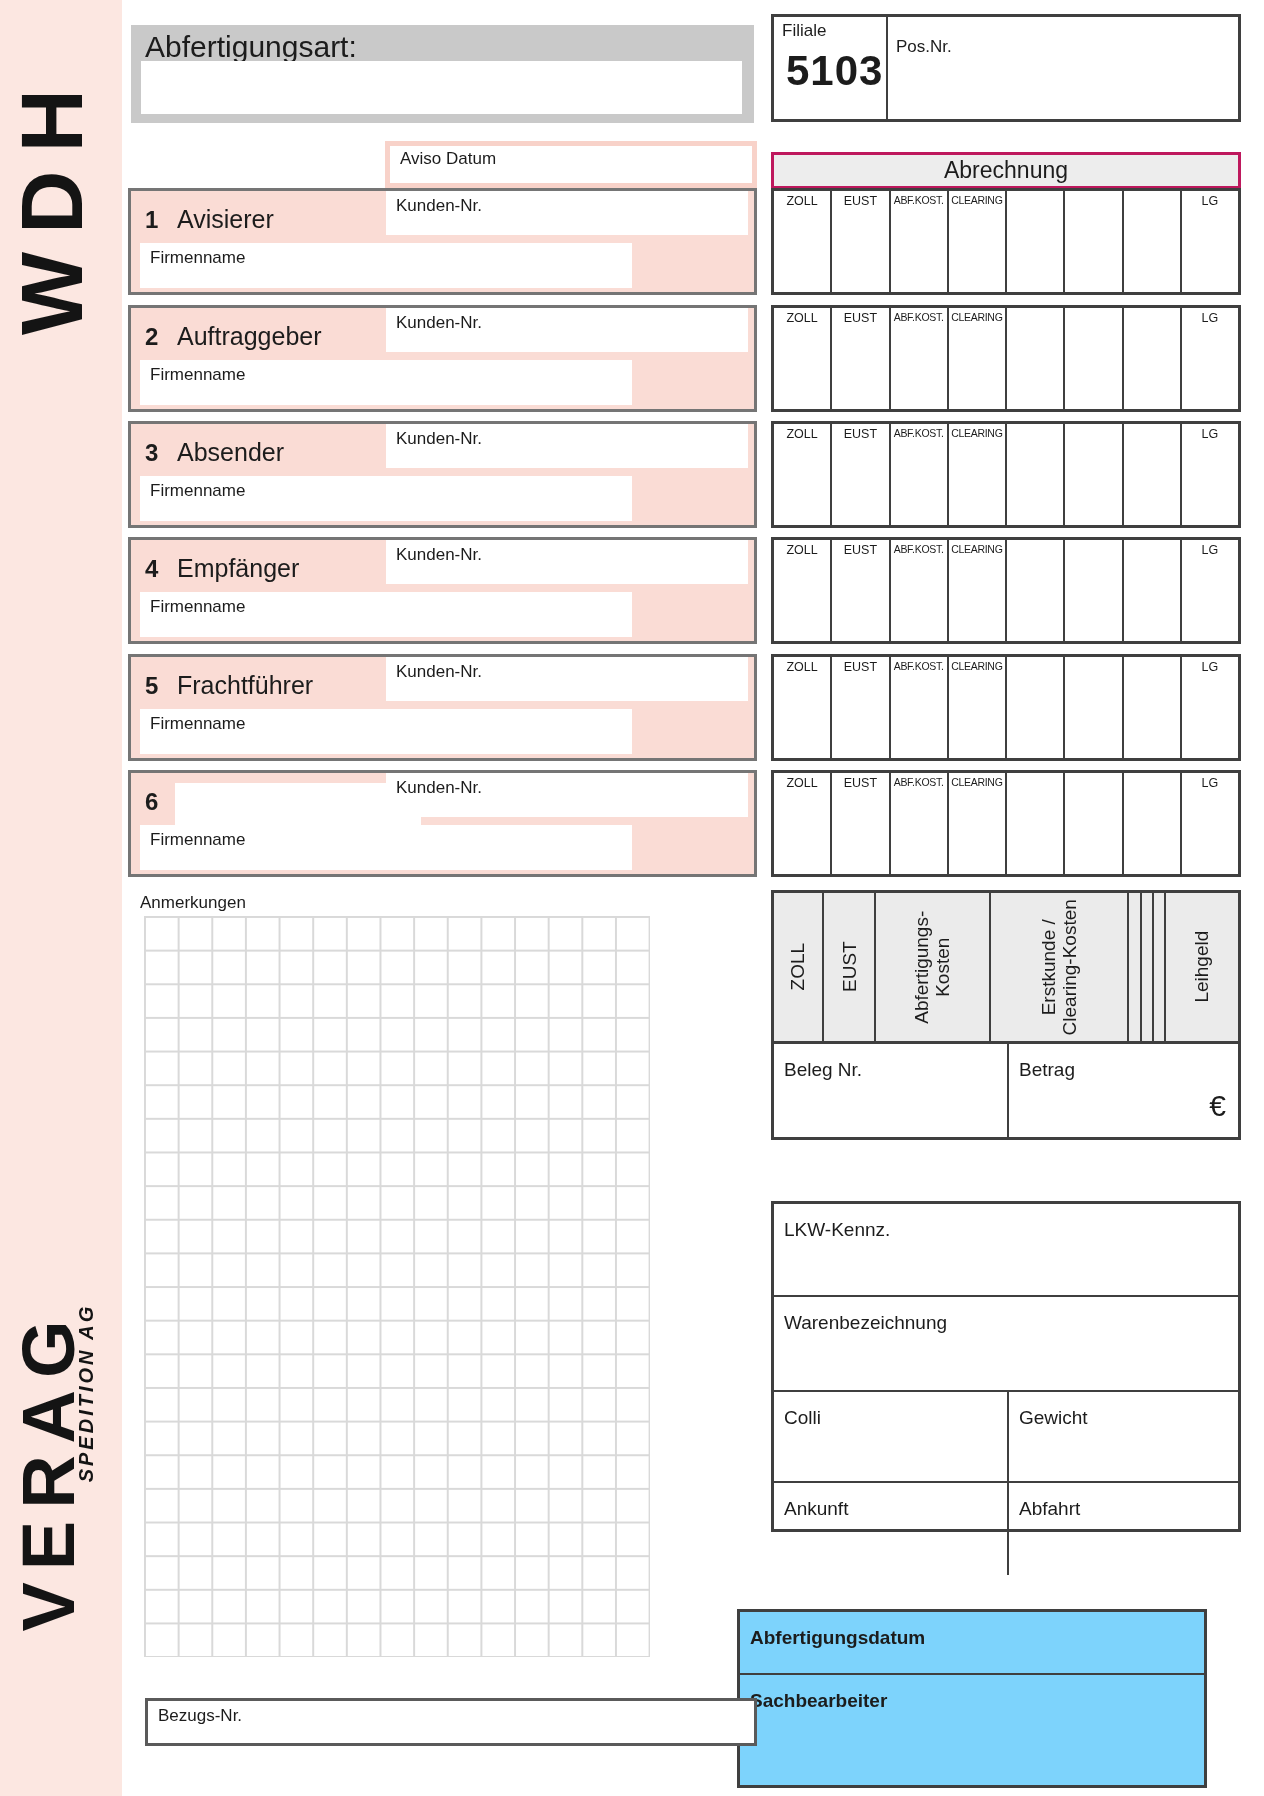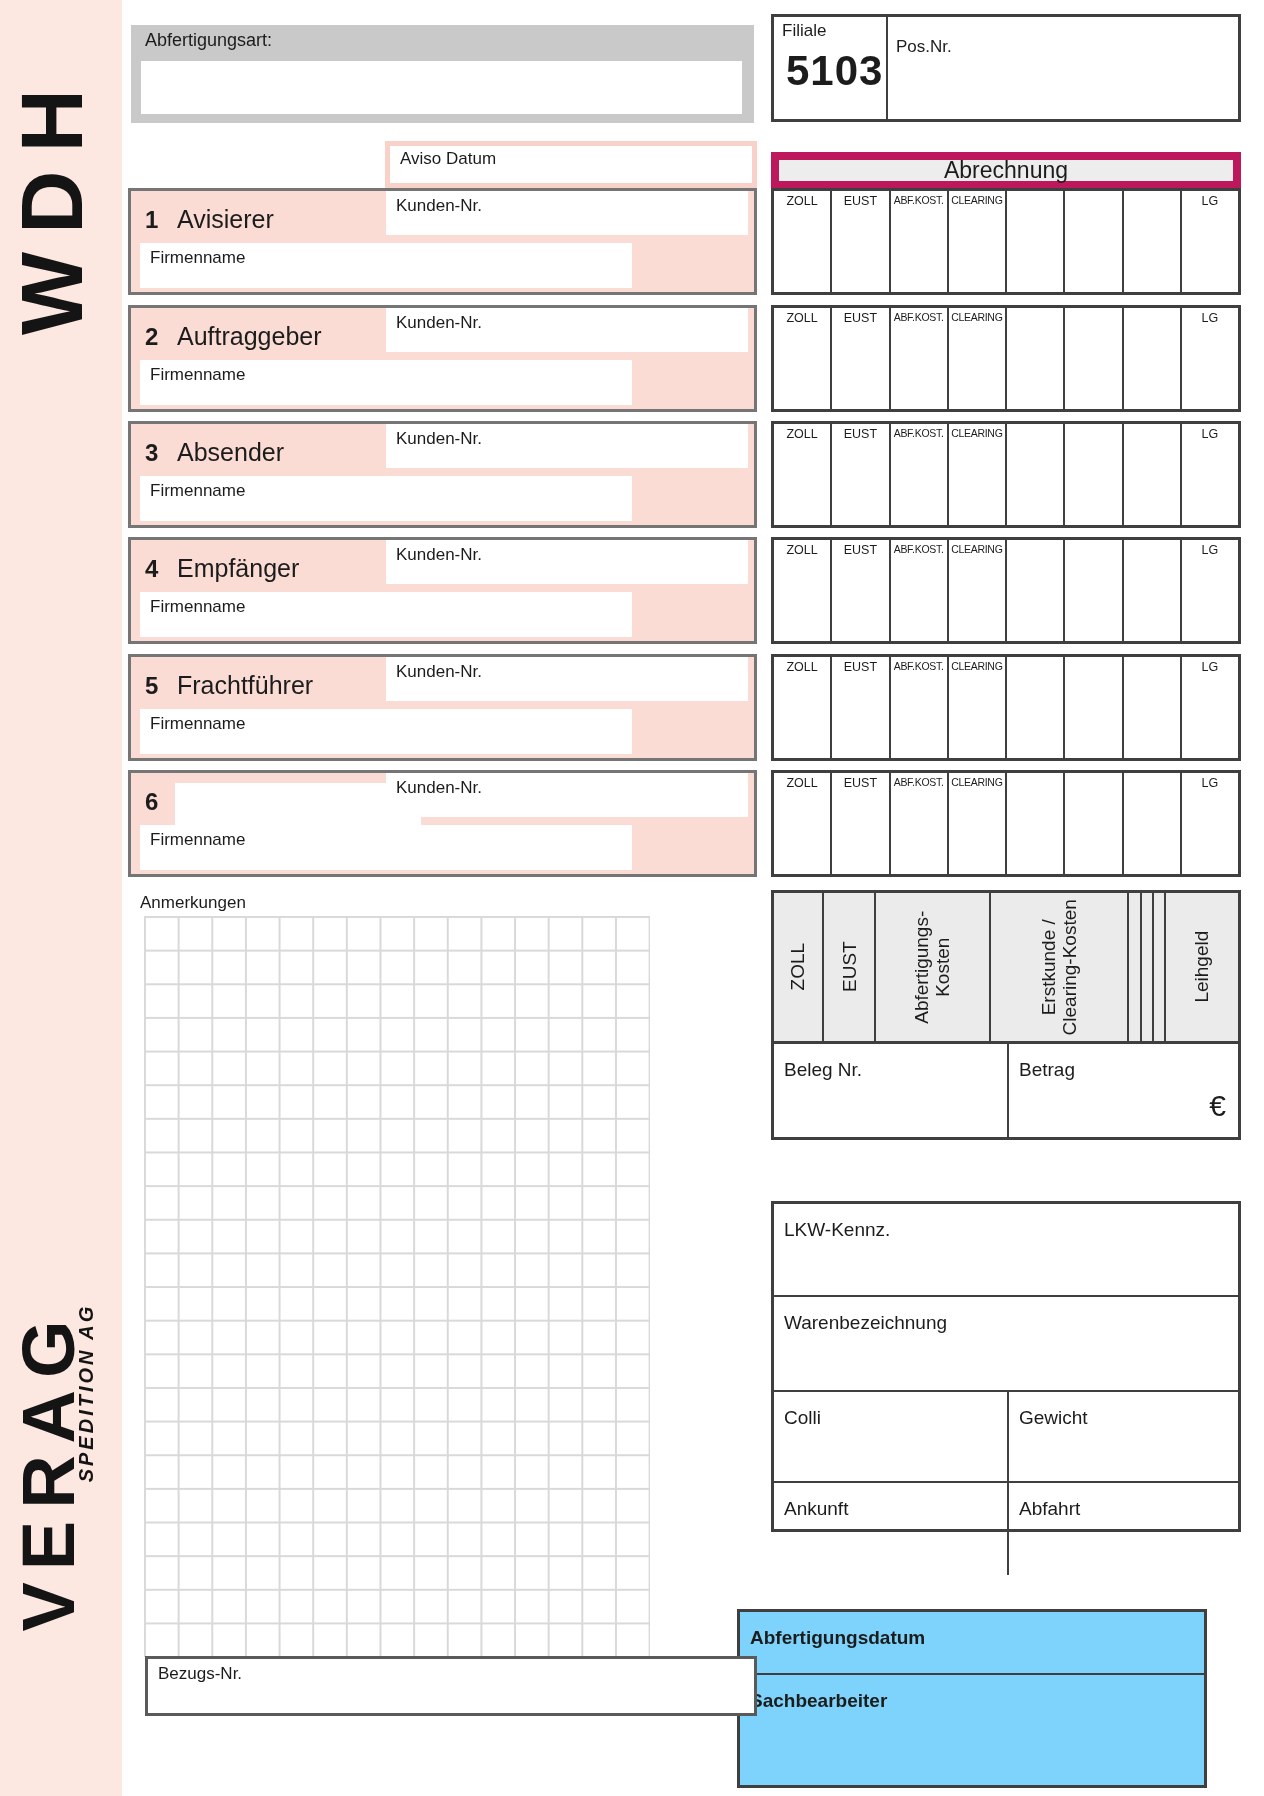--- a/index.html
+++ b/index.html
@@ -12,38 +12,38 @@
         transform:rotate(-90deg);white-space:nowrap;}
   .brand-top{left:-88px;top:153px;width:280px;height:100px;
         font-size:88px;font-weight:bold;letter-spacing:18px;color:#141414;}
   .brand-bottom{left:-107px;top:1425px;width:310px;height:90px;
         font-size:74px;font-weight:bold;letter-spacing:12px;color:#141414;}
   .brand-sub{left:-9px;top:1380px;width:190px;height:26px;
         font-size:20px;font-weight:bold;font-style:italic;letter-spacing:3px;color:#141414;}
 
   
   .abf-gray{position:absolute;left:131px;top:25px;width:623px;height:98px;background:#c9c9c9;}
-  .abf-gray-label{position:absolute;left:14px;top:5px;font-size:18px;}
+  .abf-gray-label{position:absolute;left:14px;top:5px;font-size:30px;}
   .abf-input{position:absolute;left:10px;top:36px;width:601px;height:53px;background:#ffffff;}
 
   .filiale-box{position:absolute;left:771px;top:14px;width:470px;height:108px;
         border:3px solid #3f3f3f;box-sizing:border-box;background:#fff;display:flex;}
   .filiale-cell{width:112px;border-right:2.5px solid #3f3f3f;position:relative;}
   .posnr-cell{flex:1;position:relative;margin-top:16px;}
   .small-label{position:absolute;left:8px;top:4px;font-size:17px;}
   .filiale-value{position:absolute;left:12px;top:30px;font-size:42px;font-weight:bold;letter-spacing:1px;}
 
   
   .aviso-box{position:absolute;left:385px;top:141px;width:372px;height:47px;
         border:5px solid #f8d2c9;box-sizing:border-box;background:#fff;}
   .aviso-box .field-label{padding-top:3px;}
 
   
   .abr-header{position:absolute;left:771px;top:152px;width:470px;height:37px;
-        border:8px solid #be185d;box-sizing:border-box;background:#ededed;
+        border:3px solid #be185d;box-sizing:border-box;background:#ededed;
         display:flex;align-items:center;justify-content:center;font-size:23px;}
   .abr-row{position:absolute;left:771px;width:470px;height:107px;
         border:3px solid #3f3f3f;box-sizing:border-box;background:#fff;display:flex;}
   .abr-cell{flex:1;border-right:2px solid #3f3f3f;display:flex;
         justify-content:center;align-items:flex-start;padding-top:3px;box-sizing:border-box;}
   .abr-cell:last-child{border-right:none;}
   .abr-cell span{font-size:12.5px;}
   .abr-cell.cond span{font-size:10.5px;letter-spacing:-0.3px;}
 
   .abr-footer{position:absolute;left:771px;top:890px;width:470px;height:154px;
@@ -91,21 +91,21 @@
   .half-cell2{flex:1;position:relative;}
   .big-label{display:block;padding:15px 0 0 10px;font-size:19px;}
 
   
   .proc-box{position:absolute;left:737px;top:1609px;width:470px;height:179px;
         border:3px solid #3f3f3f;box-sizing:border-box;background:#7dd3fc;font-weight:bold;}
   .proc-row1{height:63px;border-bottom:2.5px solid #3f3f3f;box-sizing:border-box;}
   .proc-row2{height:110px;}
 
   
-  .bezug-box{position:absolute;left:145px;top:1656px;width:612px;height:60px;
+  .bezug-box{position:absolute;left:145px;top:1698px;width:612px;height:48px;
         border:3px solid #5a5a5a;box-sizing:border-box;background:#fff;}
 </style>
 </head>
 <body>
 
 <div id="page">
 
   <div class="sidebar"></div>
   <div class="vrot brand-top">WDH</div>
   <div class="vrot brand-bottom">VERAG</div>

